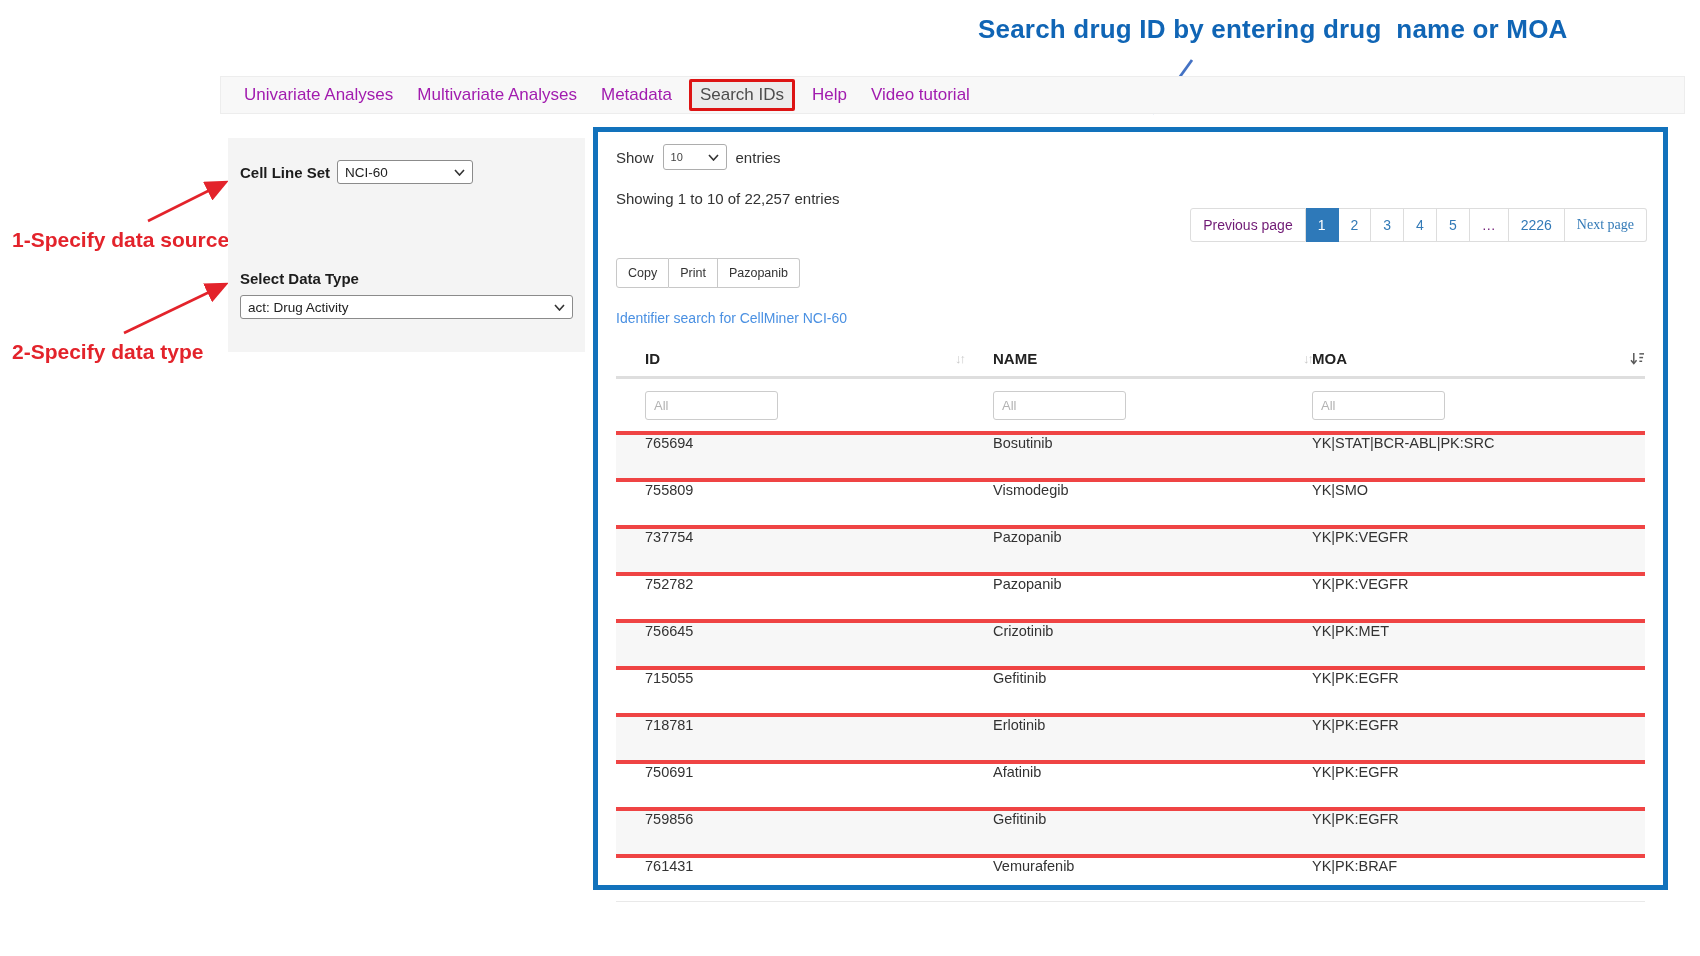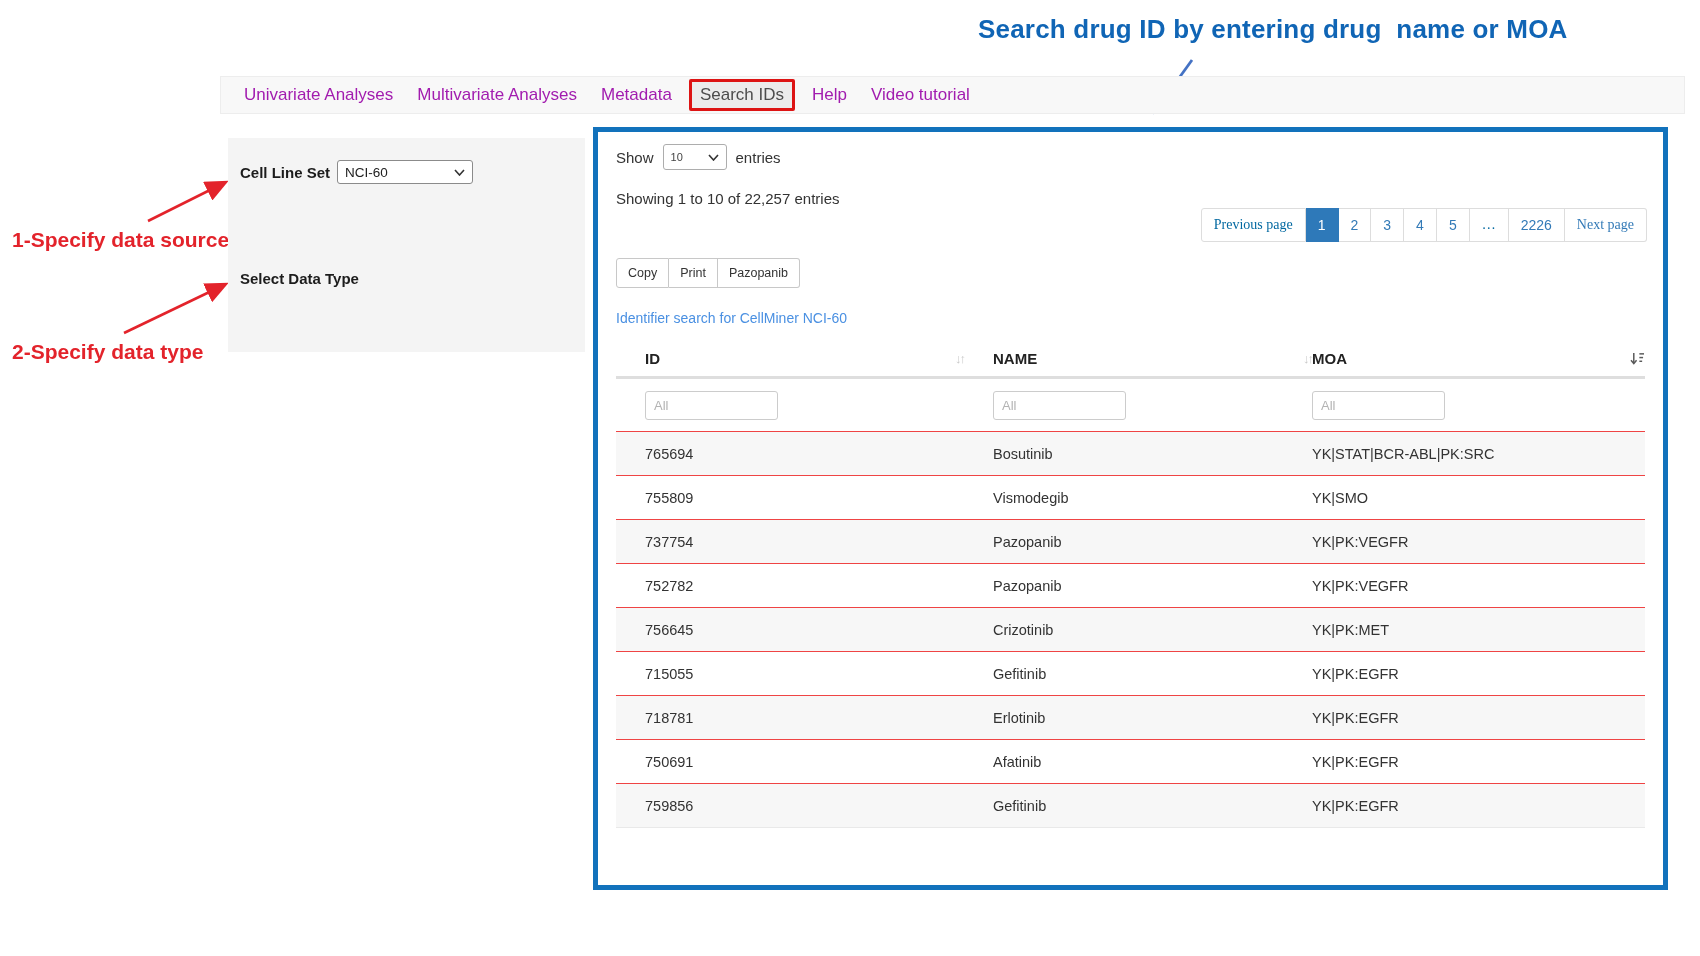--- a/index.html
+++ b/index.html
@@ -52,21 +52,21 @@
   .show-row{position:absolute;left:18px;top:12px;display:flex;align-items:center;gap:9px;font-size:15px;color:#333;}
   #page-size-select{width:64px;height:26px;font-size:11px;color:#444;border-color:#adadad;}
   .showing-text{position:absolute;left:18px;top:58px;font-size:15px;color:#333;}
   .pagination{position:absolute;right:16px;top:76px;display:flex;}
   .page-btn{
     border:1px solid #ddd;border-left:none;padding:8px 12px;font-size:14px;
     color:var(--page-link-blue);background:#fff;cursor:pointer;white-space:nowrap;
   }
   .page-btn:first-child{border-left:1px solid #ddd;border-radius:3px 0 0 3px;}
   .page-btn:last-child{border-radius:0 3px 3px 0;font-family:Liberation Serif, serif;}
-  .page-btn.muted{color:#0369a1;font-family:Liberation Serif, serif;}
+  .page-btn.muted{color:#701a75;}
   .page-btn.active{background:var(--active-page-blue);border-color:var(--active-page-blue);color:#fff;}
   .export-group{position:absolute;left:18px;top:126px;display:flex;border-radius:9px;}
   .export-btn{
     border:1px solid #c8c8c8;border-left:none;padding:7px 11px;font-size:12.5px;color:#333;
     background:#fff;cursor:pointer;
   }
   .export-btn:first-child{border-left:1px solid #c8c8c8;border-radius:3px 0 0 3px;}
   .export-btn:last-child{border-radius:0 3px 3px 0;}
   .id-link{position:absolute;left:18px;top:178px;font-size:14px;color:var(--link-blue);cursor:pointer;}
   
@@ -76,21 +76,21 @@
   .c1,.c2{width:319px;margin-left:29px;}
   .c3{flex:1;}
   .sort-pair{font-size:13px;color:#c9c9c9;letter-spacing:-2px;font-weight:normal;}
   .filter-row{display:flex;align-items:center;height:52px;}
   .filter-cell{box-sizing:border-box;}
   .filter-input{
     width:133px;height:29px;border:1px solid #ccc;border-radius:3px;padding:0 8px;
     font-size:13px;color:#333;box-sizing:border-box;font-family:"Liberation Sans",sans-serif;
   }
   .filter-input::placeholder{color:#b3b3b3;}
-  .trow{display:flex;align-items:center;height:43px;border-top:1px solid #ef4444;font-size:14.5px;color:#333;}
+  .trow{display:flex;align-items:flex-start;height:43px;border-top:4px solid #ef4444;font-size:14.5px;color:#333;}
   .trow.odd{background:#f7f7f7;}
   .trow:last-child{border-bottom:1px solid #e9e9e9;}
   .td{box-sizing:border-box;white-space:nowrap;overflow:hidden;}
 </style>
 </head>
 <body>
 
 <div class="annot-title">Search drug ID by entering drug  name or MOA</div>
 
 <svg class="overlay">
@@ -123,20 +123,26 @@
   <div class="lp-row1">
     <span class="field-label">Cell Line Set</span>
     <div class="fake-select" id="cell-line-select">
       <span>NCI-60</span>
       <svg class="chev" viewBox="0 0 11 7">
           <polyline points="1,1 5.5,6 10,1" fill="none" stroke="#333" stroke-width="1.6"></polyline>
         </svg>
     </div>
   </div>
   <div class="field-label lp-label2">Select Data Type</div>
+  <div class="fake-select" id="data-type-select">
+    <span>act: Drug Activity</span>
+    <svg class="chev" viewBox="0 0 11 7">
+        <polyline points="1,1 5.5,6 10,1" fill="none" stroke="#333" stroke-width="1.6"></polyline>
+      </svg>
+  </div>
 </div>
 
 <div class="main-panel">
   <div class="show-row">
     <span>Show</span>
     <div class="fake-select" id="page-size-select">
       <span>10</span>
       <svg class="chev" viewBox="0 0 11 7">
           <polyline points="1,1 5.5,6 10,1" fill="none" stroke="#333" stroke-width="1.6"></polyline>
         </svg>
@@ -233,15 +239,20 @@
         <div class="trow">
           <div class="td c1">750691</div>
           <div class="td c2">Afatinib</div>
           <div class="td c3">YK|PK:EGFR</div>
         </div>
         <div class="trow odd">
           <div class="td c1">759856</div>
           <div class="td c2">Gefitinib</div>
           <div class="td c3">YK|PK:EGFR</div>
         </div>
+        <div class="trow">
+          <div class="td c1">761431</div>
+          <div class="td c2">Vemurafenib</div>
+          <div class="td c3">YK|PK:BRAF</div>
+        </div>
       </div>
   </div>
 </div>
 
 </body></html>

